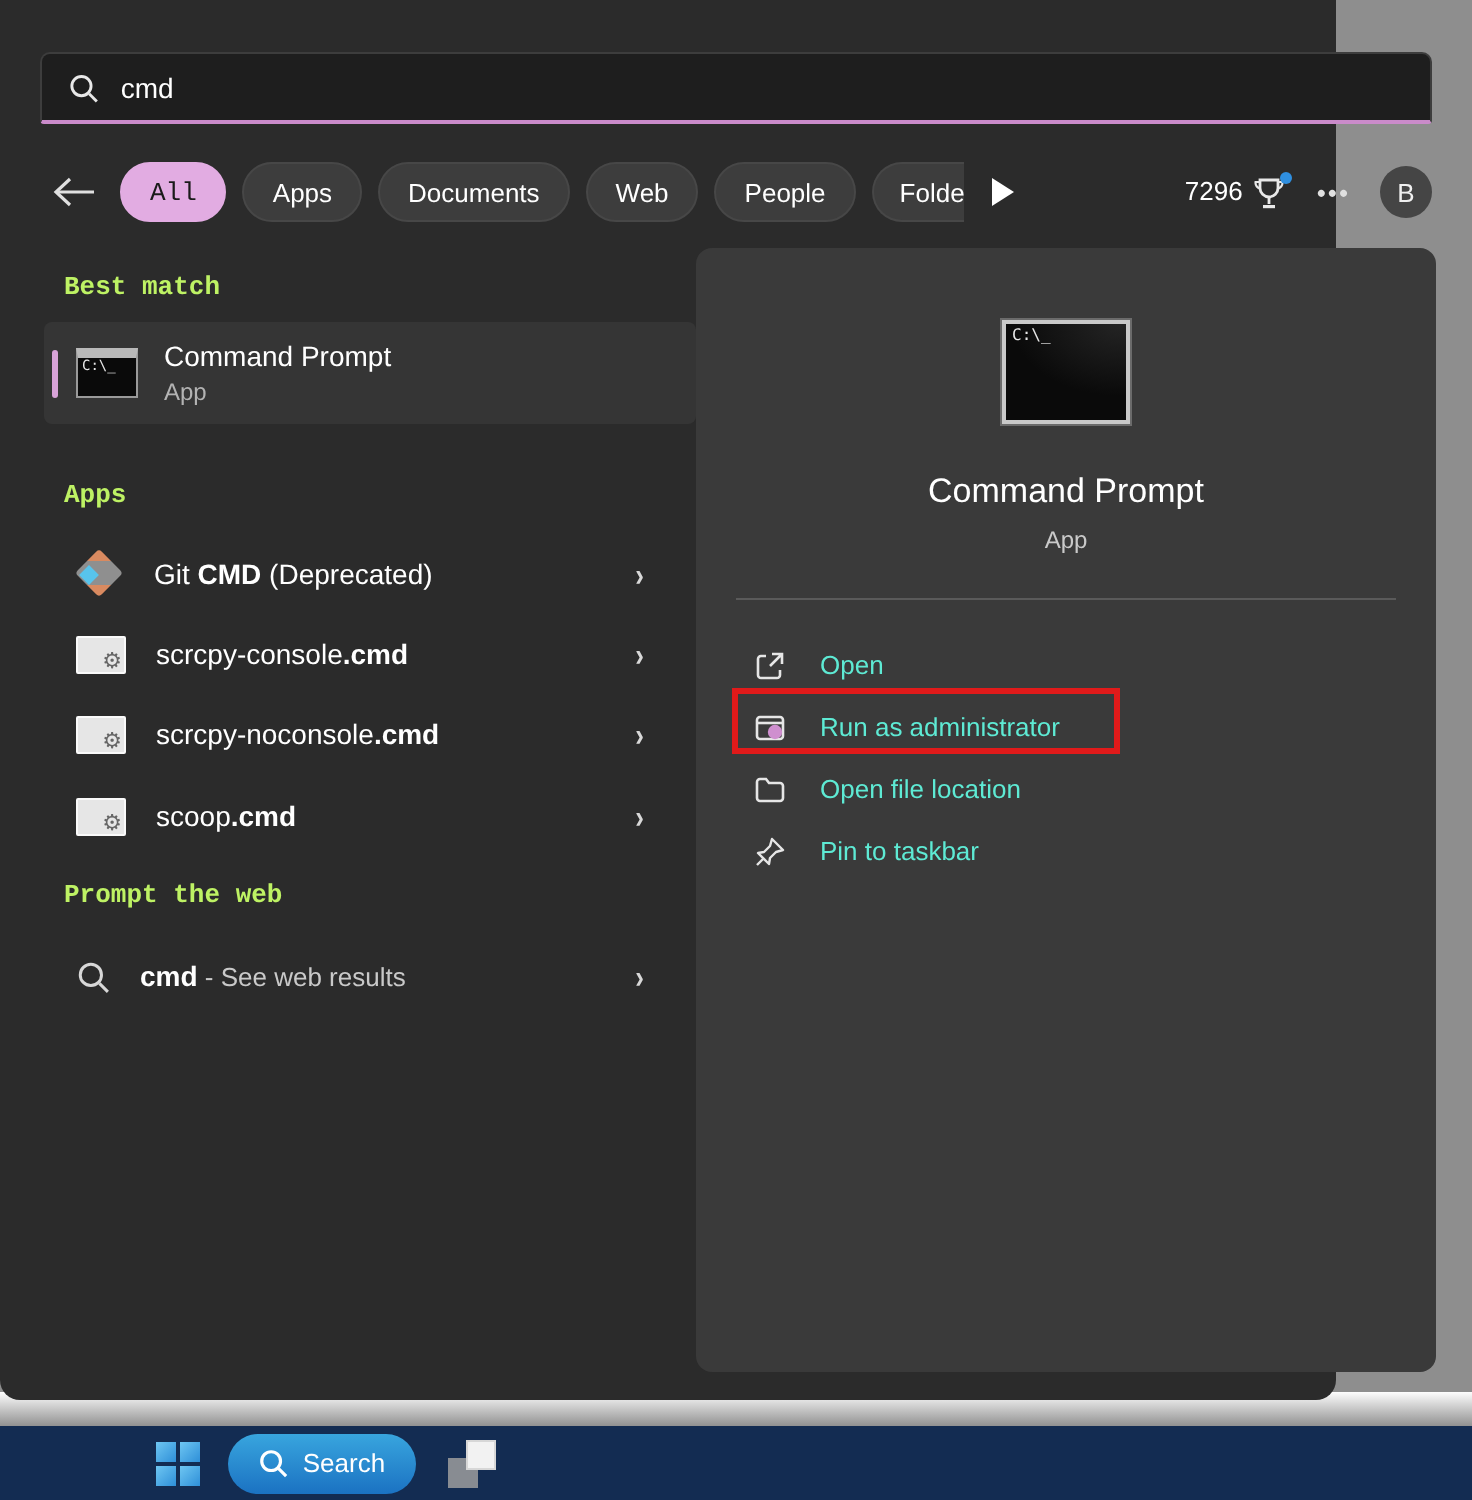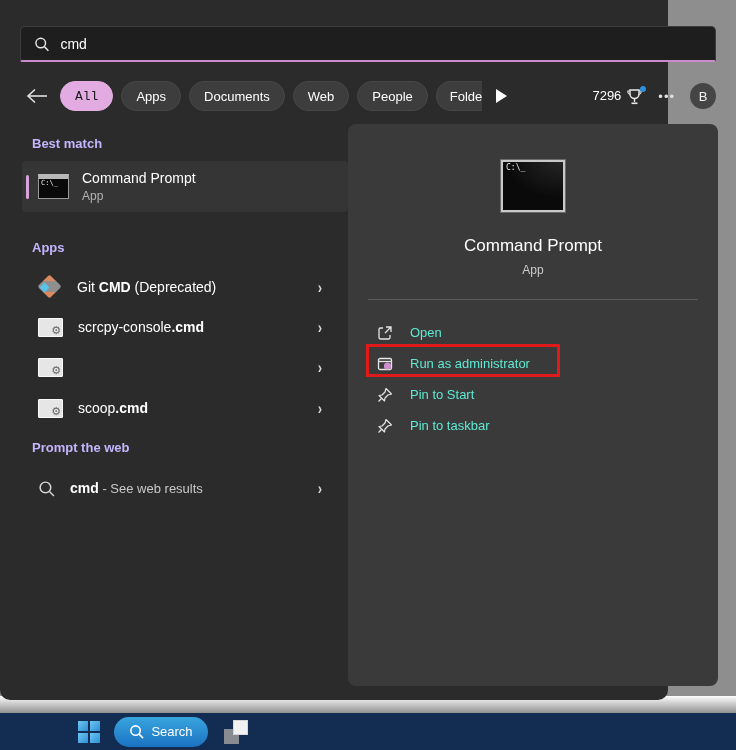--- a/index.html
+++ b/index.html
@@ -46,21 +46,21 @@
   .more-arrow { width:0; height:0; margin:0 0 0 6px; border-left:11px solid #fff;
     border-top:7px solid transparent; border-bottom:7px solid transparent; cursor:pointer; }
   .filters-right { margin-left:auto; display:flex; align-items:center; gap:15px; }
   .rewards { display:flex; align-items:flex-start; gap:5px; color:#fff; font-size:13px; cursor:pointer; position:relative; }
   .rewards .dot { position:absolute; right:-3px; top:-2px; width:6px; height:6px; border-radius:50%; background:#2f8fe0; }
   .dots { color:#e0e0e0; font-size:13px; letter-spacing:1px; cursor:pointer; }
   .avatar { width:26px; height:26px; border-radius:50%; background:#454545; color:#f0f0f0;
     font-size:13px; display:flex; align-items:center; justify-content:center; cursor:pointer; }
 
   
-  .sec-header { position:absolute; left:32px; color:#c4b5fd; font-size:13px; font-weight:bold; }
+  .sec-header { position:absolute; left:32px; color:#bef264; font-size:13px; font-weight:bold;font-family:Liberation Mono, monospace; }
   .bestmatch { position:absolute; left:22px; top:161px; width:326px; height:51px;
     background:#353535; border-radius:4px; display:flex; align-items:center; cursor:pointer; }
   .accent-bar { width:3px; height:24px; border-radius:2px; background:#d8a3d8; margin-left:4px; }
   .cmd-icon-sm { width:31px; height:25px; margin-left:9px; background:#0a0a0a;
     border:1px solid #9a9a9a; border-top:5px solid #b9b9b9; position:relative; flex:none; }
   .cmd-icon-sm em { position:absolute; left:2px; top:0px; font-style:normal; color:#e8e8e8; font-size:7px; font-family:"DejaVu Sans Mono", monospace; }
   .bm-text { margin-left:13px; }
   .bm-title { color:#fff; font-size:14px; }
   .bm-sub { color:#b3b3b3; font-size:12px; margin-top:3px; }
 
@@ -176,20 +176,21 @@
           <em>⚙</em>
         </span>
       <span class="list-label"><span>scrcpy-console</span><b>.cmd</b></span>
       <span class="chevron">›</span>
     </div>
 
     <div class="list-row" style="top:347px;">
       <span class="batch-icon">
           <em>⚙</em>
         </span>
+      <span class="list-label"><span>scrcpy-noconsole</span><b>.cmd</b></span>
       <span class="chevron">›</span>
     </div>
 
     <div class="list-row" style="top:388px;">
       <span class="batch-icon">
           <em>⚙</em>
         </span>
       <span class="list-label"><span>scoop</span><b>.cmd</b></span>
       <span class="chevron">›</span>
     </div>
@@ -224,24 +225,23 @@
         <div class="action-row">
           <svg width="16" height="16" viewBox="0 0 16 16">
             <rect x="1.5" y="2.5" width="13" height="11" rx="1.5" fill="none" stroke="#e6e6e6" stroke-width="1.3"></rect>
             <line x1="1.5" y1="5.5" x2="14.5" y2="5.5" stroke="#e6e6e6" stroke-width="1.3"></line>
             <circle cx="10.5" cy="10" r="3.6" fill="#cf8fcf"></circle>
           </svg>
           <span>Run as administrator</span>
         </div>
         <div class="action-row">
           <svg width="16" height="16" viewBox="0 0 16 16">
-            <path d="M9 1.5 L14.5 7 L11 8 L8 11 L7.5 14 L2 8.5 L5 8 L8 5 Z" fill="none" stroke="#e6e6e6" stroke-width="1.2" stroke-linejoin="round"></path>
-            <line x1="4.5" y1="11.5" x2="1.5" y2="14.5" stroke="#e6e6e6" stroke-width="1.2"></line>
-          </svg>
-          <span>Pin to Start</span>
+            <path d="M1.5 4 a1.5 1.5 0 0 1 1.5 -1.5 h3 l1.5 2 h5.5 a1.5 1.5 0 0 1 1.5 1.5 v6 a1.5 1.5 0 0 1 -1.5 1.5 h-10 a1.5 1.5 0 0 1 -1.5 -1.5 z" fill="none" stroke="#e6e6e6" stroke-width="1.3"></path>
+          </svg>
+          <span>Open file location</span>
         </div>
         <div class="action-row">
           <svg width="16" height="16" viewBox="0 0 16 16">
             <path d="M9 1.5 L14.5 7 L11 8 L8 11 L7.5 14 L2 8.5 L5 8 L8 5 Z" fill="none" stroke="#e6e6e6" stroke-width="1.2" stroke-linejoin="round"></path>
             <line x1="4.5" y1="11.5" x2="1.5" y2="14.5" stroke="#e6e6e6" stroke-width="1.2"></line>
           </svg>
           <span>Pin to taskbar</span>
         </div>
       </div>
 

